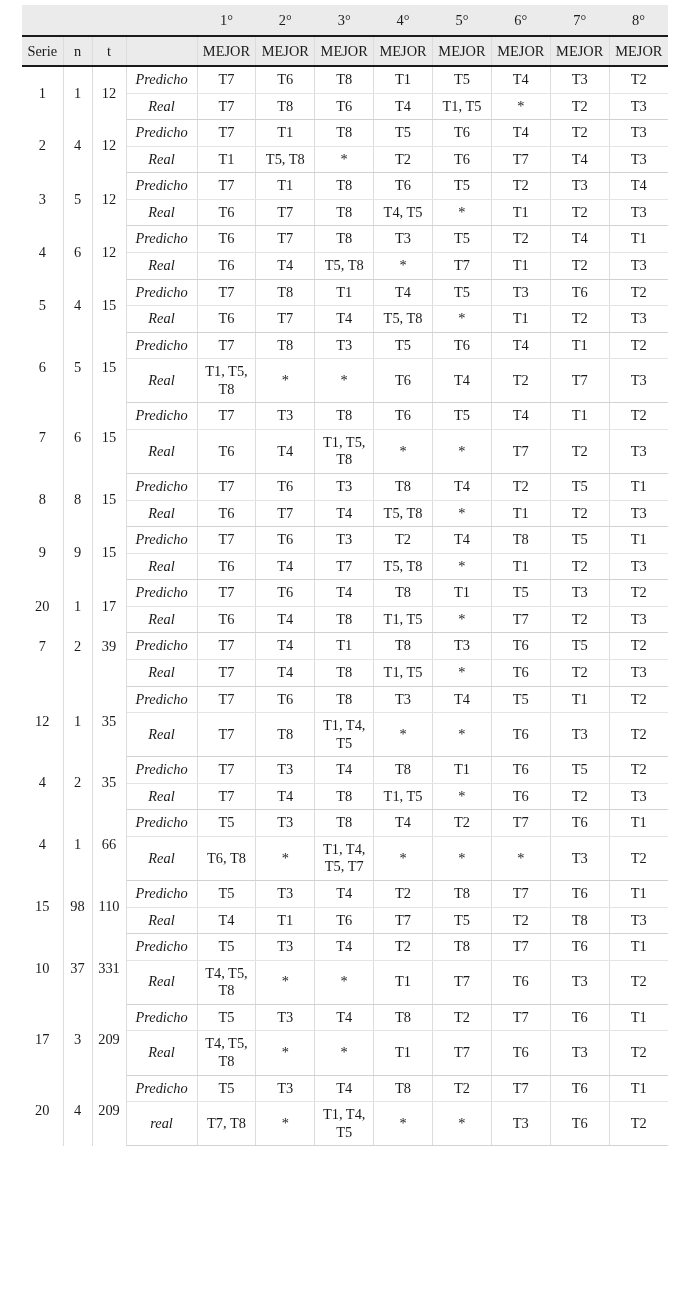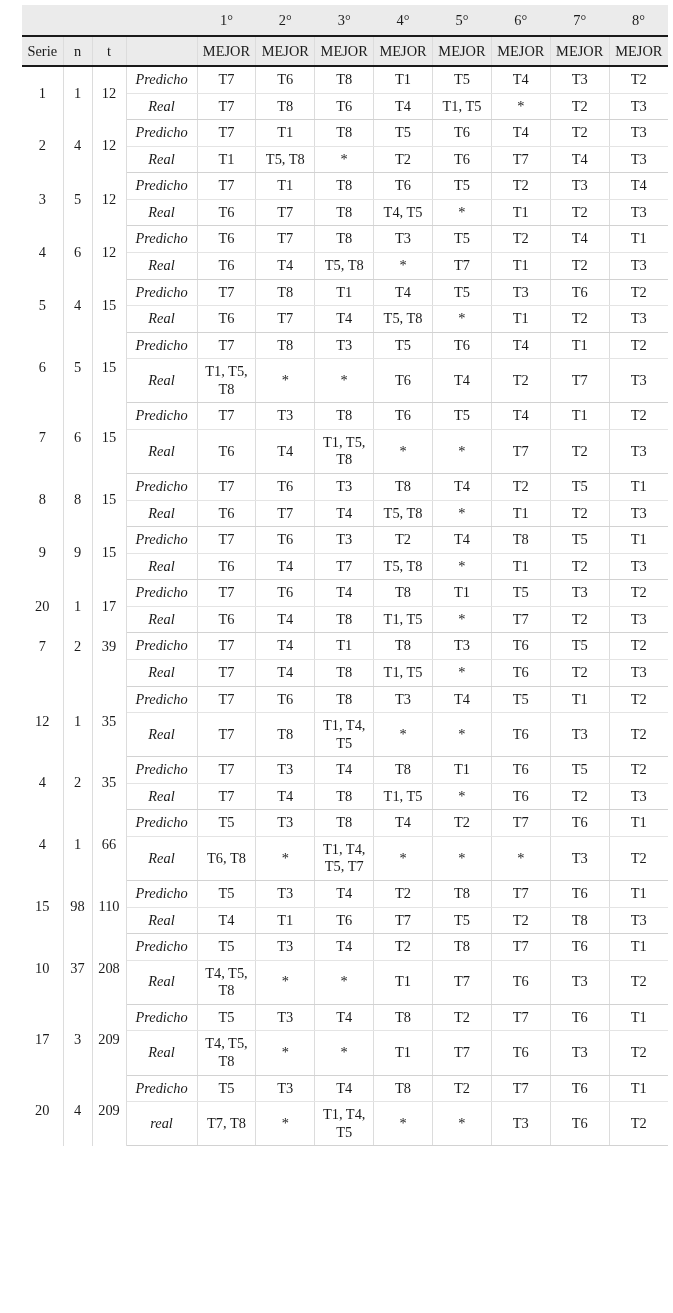--- a/index.html
+++ b/index.html
@@ -510,21 +510,21 @@
           <td class="datacell">T6</td>
           <td class="datacell">T7</td>
           <td class="datacell">T5</td>
           <td class="datacell">T2</td>
           <td class="datacell">T8</td>
           <td class="datacell">T3</td>
         </tr>
         <tr class="row-pred">
           <td class="meta" rowspan="2">10</td>
           <td class="meta" rowspan="2">37</td>
-          <td class="meta" rowspan="2">208</td>
+          <td class="meta" rowspan="2">331</td>
           <td class="rowlabel">Predicho</td>
           <td class="datacell">T5</td>
           <td class="datacell">T3</td>
           <td class="datacell">T4</td>
           <td class="datacell">T2</td>
           <td class="datacell">T8</td>
           <td class="datacell">T7</td>
           <td class="datacell">T6</td>
           <td class="datacell">T1</td>
         </tr>

